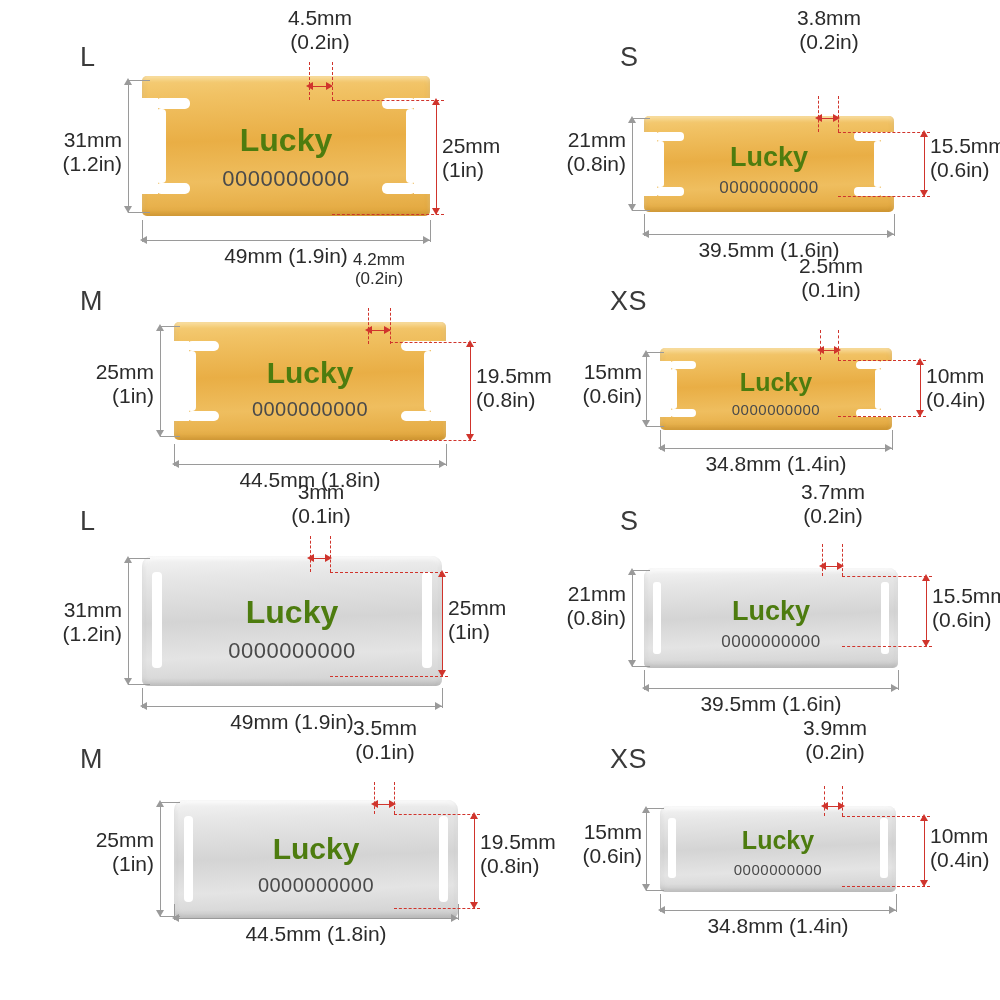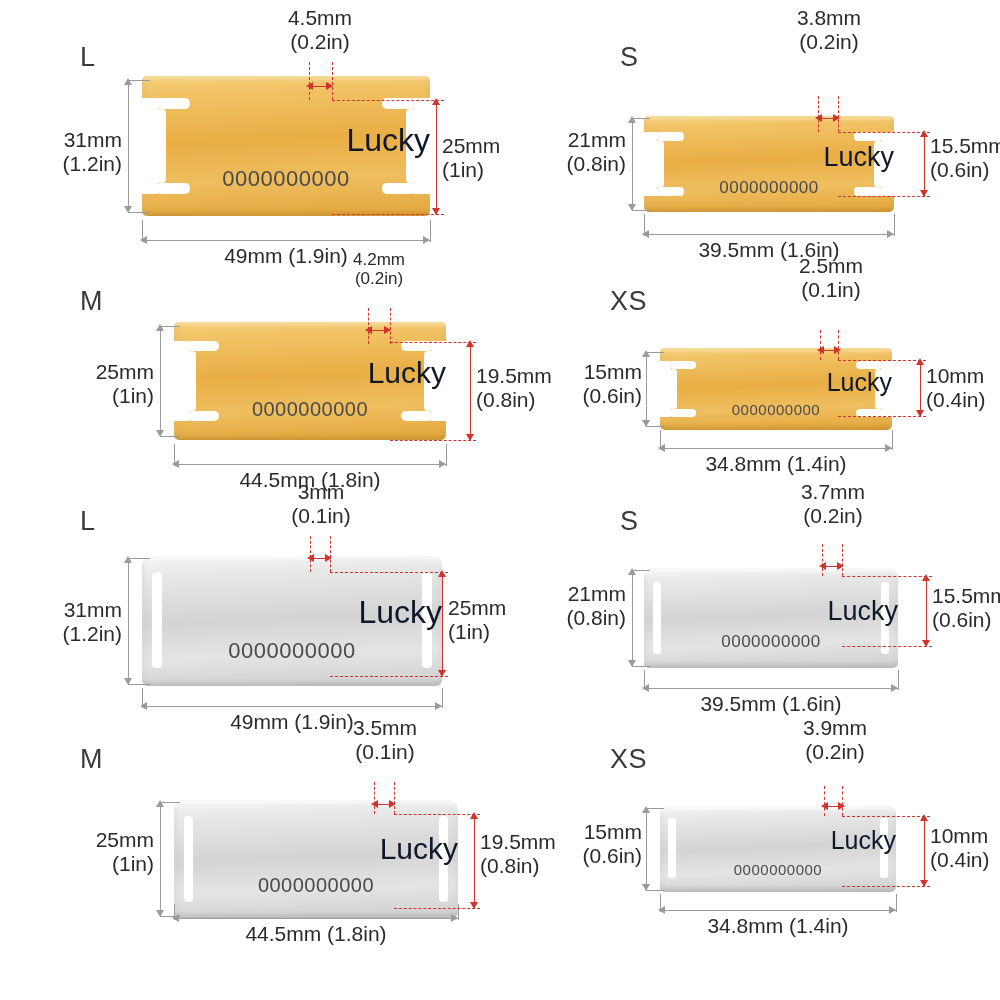--- a/index.html
+++ b/index.html
@@ -45,24 +45,25 @@
     background:#ffffff;
     border-radius:3px;
   }
   .curved .slot.left{left:4%;}
   .curved .slot.right{right:4%;}
 
   
   .notch{position:absolute;background:#ffffff;}
 
   .label-name{
-    position:absolute;width:100%;text-align:right;
+    position:absolute;width:100%;text-align:center;
     font-family:"Liberation Sans", sans-serif;
-    color:#0f172a;
+    color:#4d7c0f;
     white-space:nowrap;
+    font-weight:bold;
   }
   .label-num{
     position:absolute;width:100%;text-align:center;
     font-family:"Liberation Sans", sans-serif;
     color:#4a4a4a;
     white-space:nowrap;
     letter-spacing:.5px;
   }
 
   

